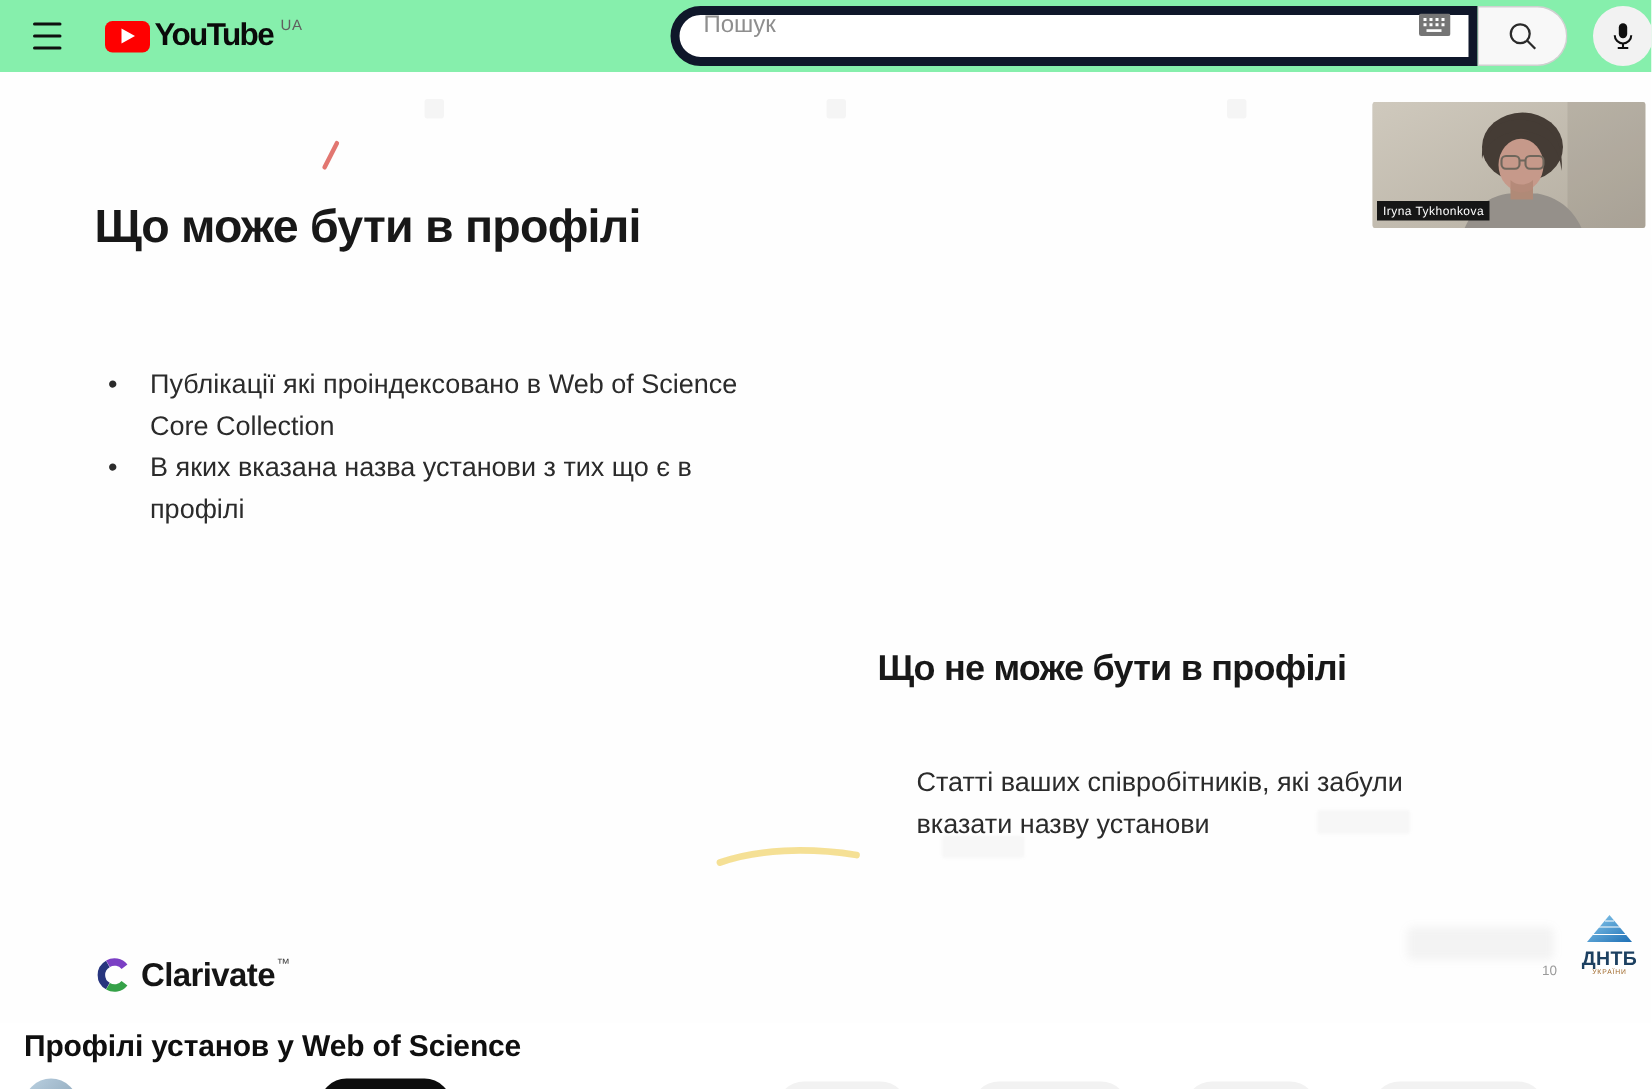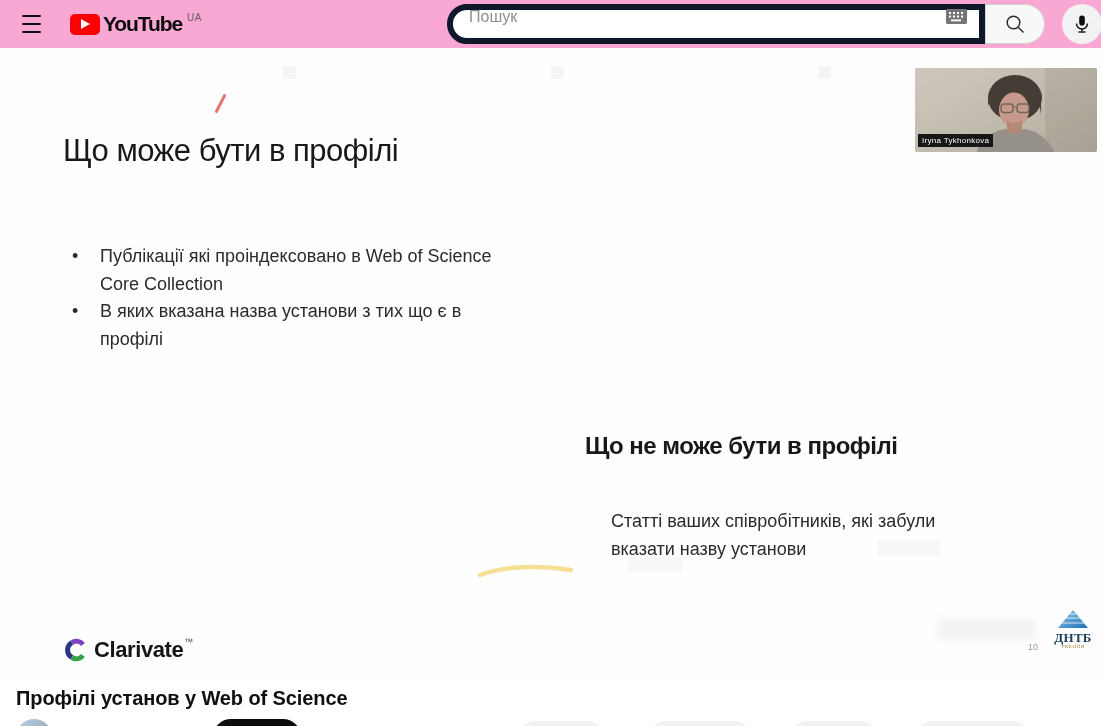--- a/index.html
+++ b/index.html
@@ -3,21 +3,21 @@
 <meta charset="utf-8">
 <style>
   * { margin:0; padding:0; box-sizing:border-box; }
   html,body { width:1101px; height:726px; }
   body {
     position:relative; background:#ffffff; overflow:hidden;
     font-family:"Liberation Sans", sans-serif; color:#0f0f0f;
   }
 
   
-  .header { position:absolute; top:0; left:0; width:1101px; height:48px; background:#f9a8d4; z-index:20; }
+  .header { position:absolute; top:0; left:0; width:1101px; height:48px; background:#86efac; z-index:20; }
   .hamburger { position:absolute; left:22px; top:15px; width:20px; height:18px; cursor:pointer;
                display:flex; flex-direction:column; justify-content:space-between; }
   .hamburger span { display:block; width:19px; height:2px; background:#0f0f0f; border-radius:1px; }
 
   .logo-wrap { position:absolute; left:70px; top:12px; display:flex; align-items:center; cursor:pointer; }
   .logo-badge { position:relative; width:30px; height:21px; background:#ff0000; border-radius:5px; }
   .logo-badge::after { content:""; position:absolute; left:11px; top:5.5px;
       border-left:9px solid #fff; border-top:5px solid transparent; border-bottom:5px solid transparent; }
   .logo-text { margin-left:3px; font-size:21px; font-weight:bold; letter-spacing:-1.1px; color:#0a0a0a; }
   .logo-cc { position:relative; top:-7px; margin-left:5px; font-size:10px; color:#606060; letter-spacing:.4px; font-weight:normal; }
@@ -33,21 +33,21 @@
       border-radius:0 20px 20px 0; display:flex; align-items:center; justify-content:center; cursor:pointer; }
   .mic-btn { position:absolute; left:1062px; top:4px; width:40px; height:40px; border-radius:50%;
       background:#f2f2f2; display:flex; align-items:center; justify-content:center; cursor:pointer; }
 
   
   .video { position:absolute; top:48px; left:0; width:1101px; height:634px; background:#fefefe; }
 
   .red-slash { position:absolute; left:219px; top:45px; width:3px; height:21px;
       background:#dd5f58; border-radius:2px; transform:rotate(27deg); opacity:.85; }
 
-  .slide-title1 { position:absolute; left:63px; top:85px; font-size:31px; font-weight:normal;
+  .slide-title1 { position:absolute; left:63px; top:85px; font-size:31px; font-weight:bold;
       color:#181818; letter-spacing:-0.5px; }
   .slide-title2 { position:absolute; left:585px; top:384px; font-size:24px; font-weight:bold;
       color:#181818; letter-spacing:-0.5px; }
 
   .bullets { position:absolute; left:69px; top:195px; width:505px; list-style:none;
       font-size:18px; line-height:27.5px; color:#2b2b2b; }
   .bullets li { position:relative; padding-left:31px; white-space:pre-line; }
   .bullets li::before { content:"•"; position:absolute; left:3px; top:0; color:#2b2b2b; }
 
   .slide-note { position:absolute; left:611px; top:460px; font-size:18px; line-height:27.5px;
@@ -57,21 +57,21 @@
 
   .clarivate { position:absolute; left:64px; top:589px; display:flex; align-items:center; }
   .clarivate-text { margin-left:6px; font-size:22px; font-weight:bold; color:#151515; letter-spacing:-0.4px; }
   .clarivate-tm { font-size:9px; color:#444; position:relative; top:-8px; margin-left:1px; }
 
   .webcam { position:absolute; left:915px; top:20px; width:182px; height:84px; border-radius:2px;
       overflow:hidden; background:#c0b9ac; }
   .nametag { position:absolute; left:3px; bottom:5px; background:#161616; color:#fff;
       font-size:8px; padding:2px 4px; letter-spacing:.3px; }
 
-  .dntb { position:absolute; left:1047px; top:562px; width:52px; text-align:center;font-family:Liberation Serif, serif; }
+  .dntb { position:absolute; left:1047px; top:562px; width:52px; text-align:center; }
   .dntb-text { font-size:13px; font-weight:bold; color:#1c4061; line-height:12px; letter-spacing:.3px; }
   .dntb-sub { font-size:4.5px; color:#a06a2c; letter-spacing:.6px; }
   .page-num { position:absolute; left:1028px; top:594px; font-size:9px; color:#9a9a9a; }
 
   .smudge { position:absolute; background:rgba(110,110,110,.06); border-radius:2px; }
   .ghost  { position:absolute; background:rgba(110,110,110,.05); border-radius:2px; filter:blur(1px); }
   .wm-blob { position:absolute; background:rgba(120,120,120,.08); filter:blur(3px); border-radius:4px; }
 
   
   .video-title { position:absolute; left:16px; top:687px; font-size:20px; font-weight:bold;

